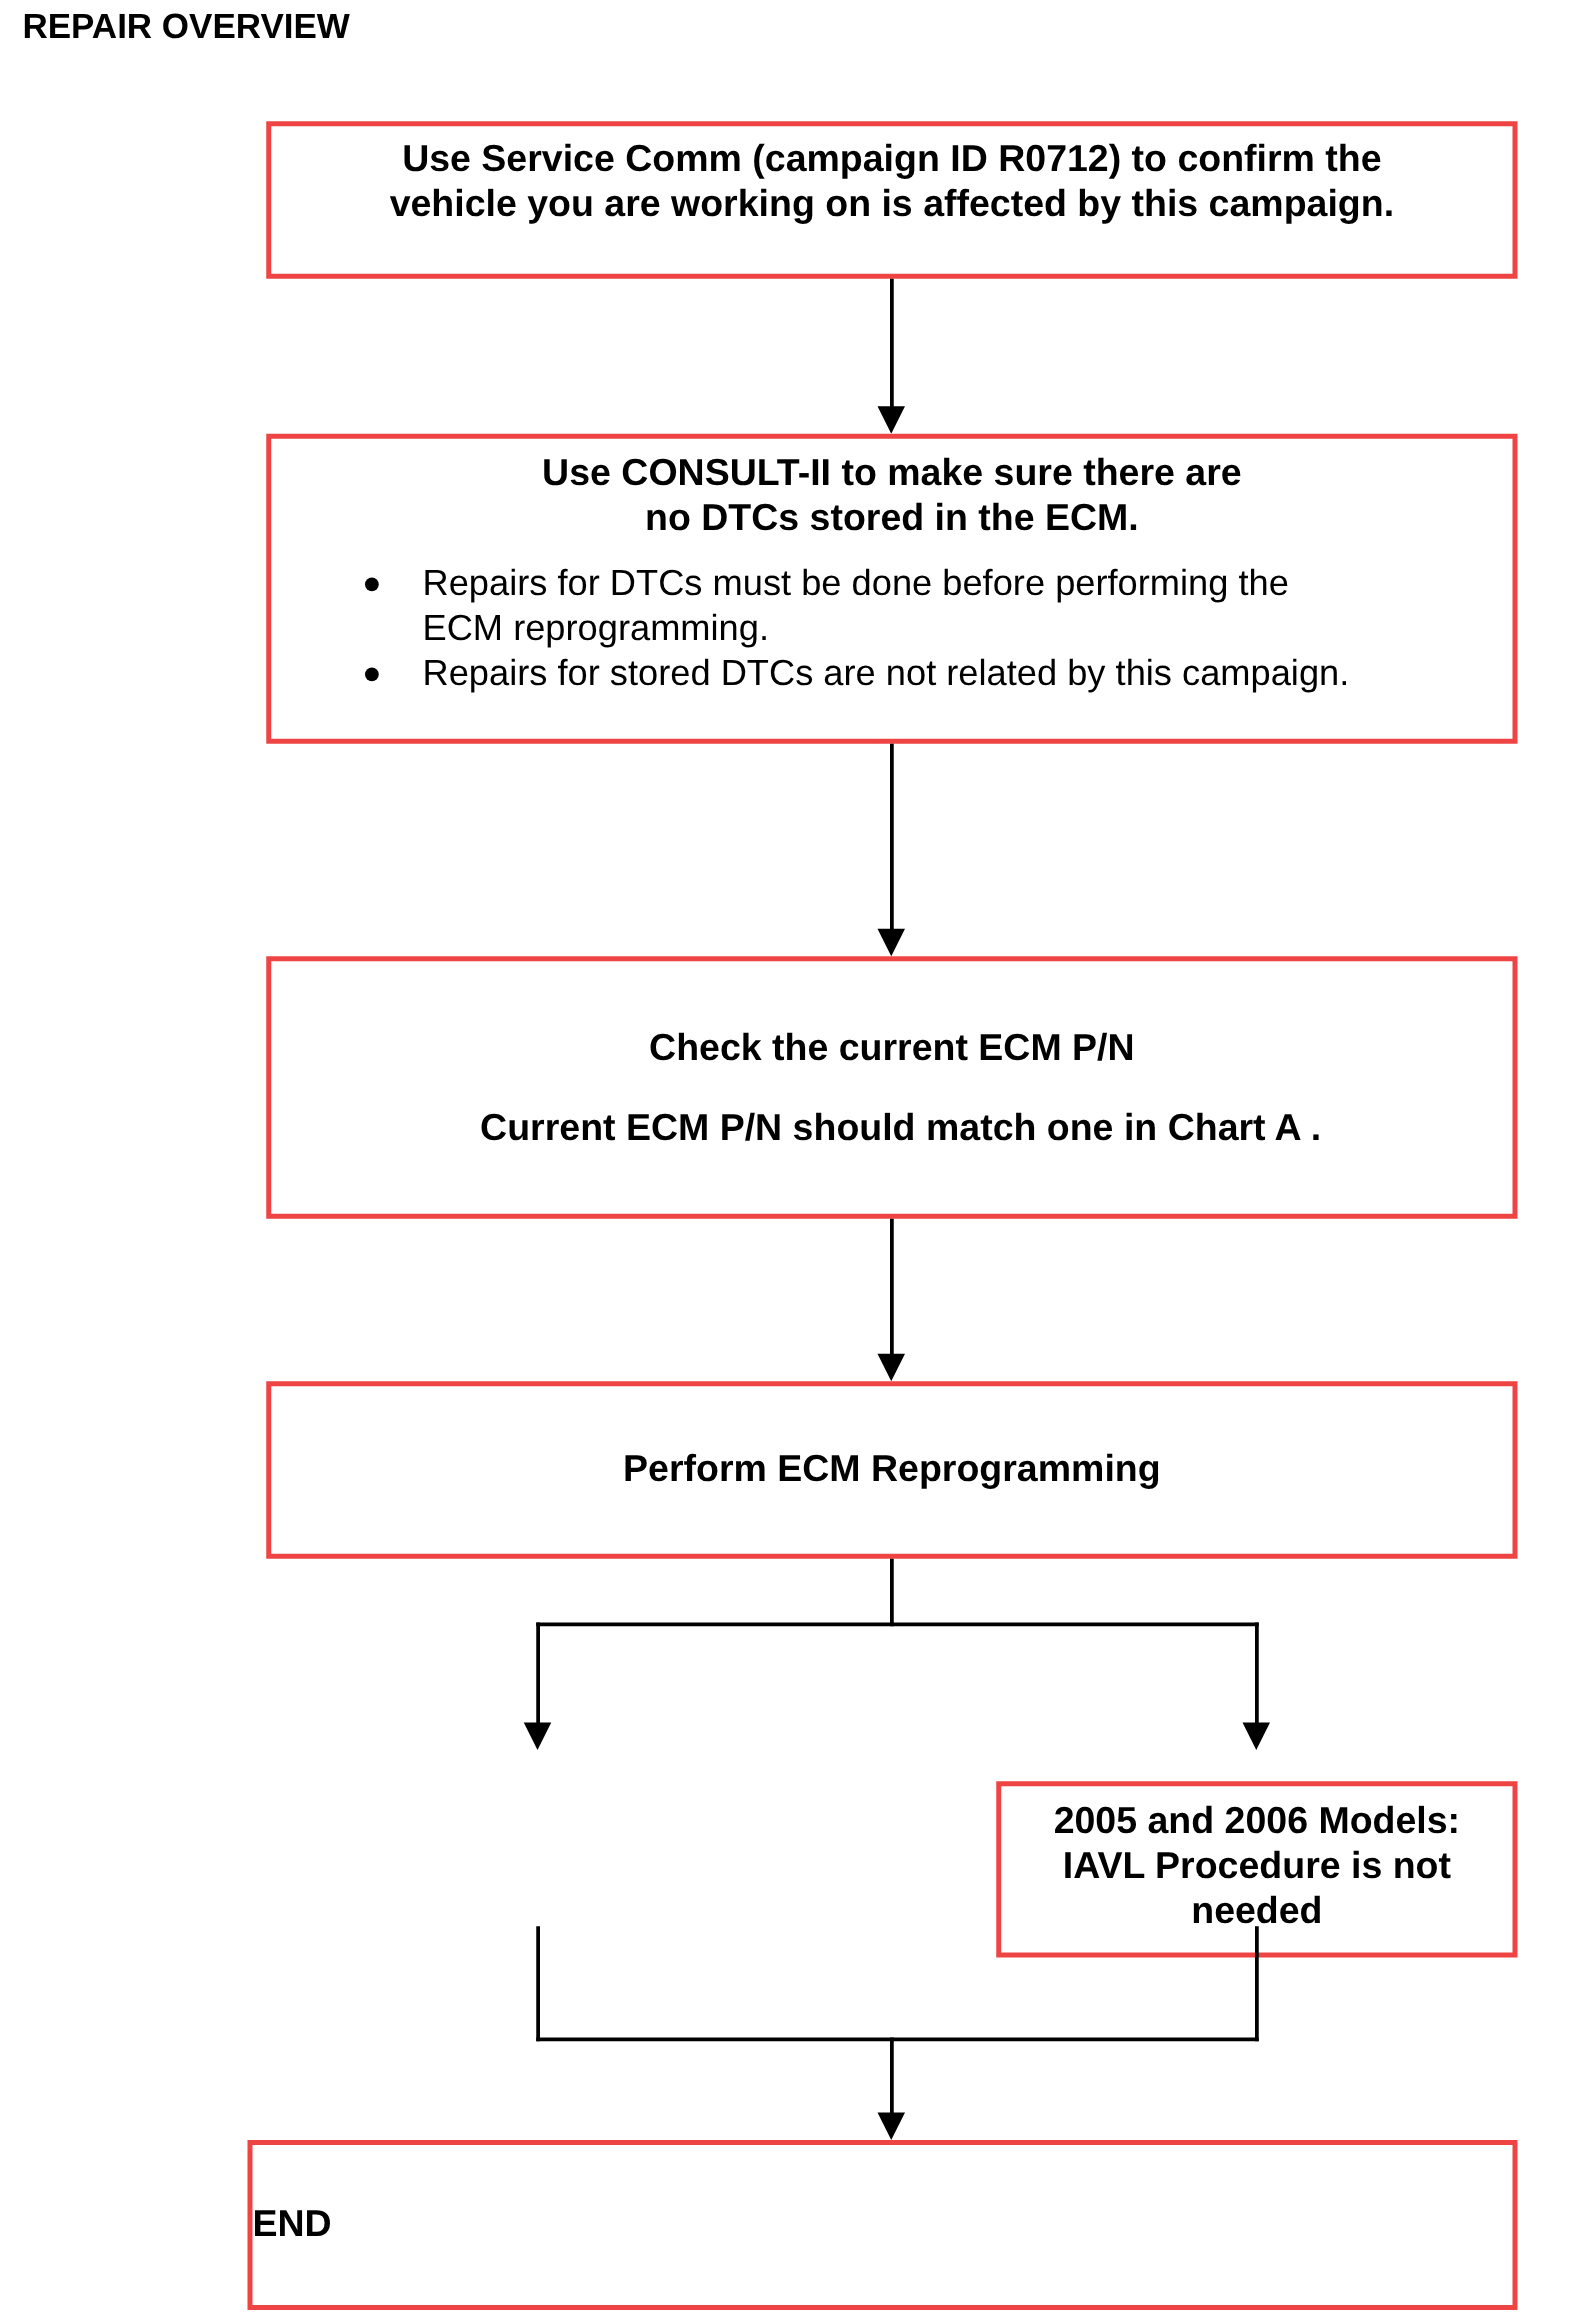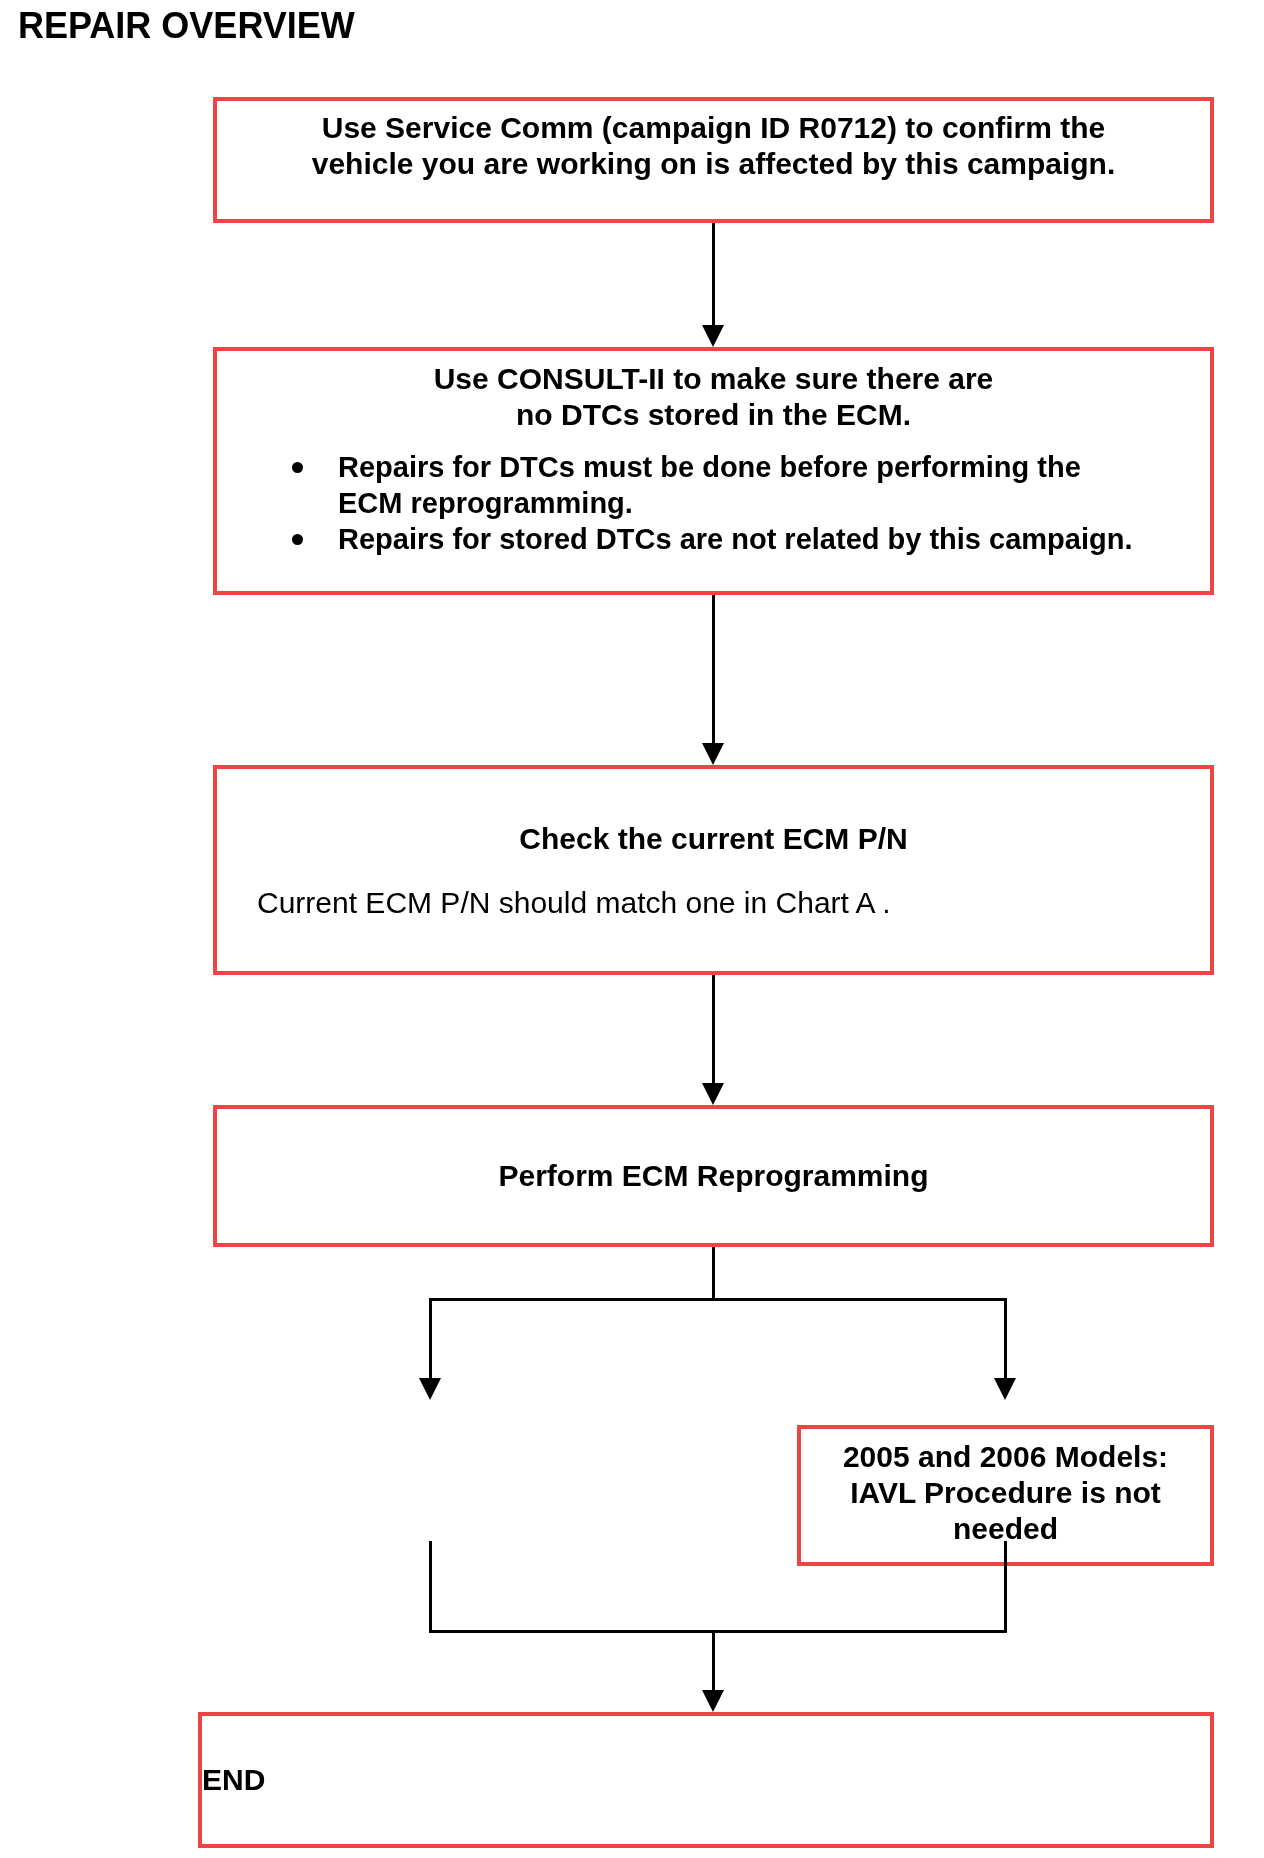--- a/index.html
+++ b/index.html
@@ -13,21 +13,21 @@
     height: 1858px;
     background: #ffffff;
     color: #000000;
     font-family: "Liberation Sans", sans-serif;
     overflow: hidden;
   }
   .title {
     position: absolute;
     left: 18px;
     top: 5px;
-    font-size: 36px;
+    font-size: 28px;
     font-weight: bold;
     white-space: pre;
   }
   .box {
     position: absolute;
     box-sizing: border-box;
     border: 4px solid #ef4444;
     background: #ffffff;
     font-size: 30px;
     line-height: 36px;
@@ -53,41 +53,41 @@
   #box-step1 { left: 213px; top: 97px; width: 1001px; height: 126px; }
   #box-step1 .txt { margin-top: 9px; }
   
   #box-step2 { left: 213px; top: 347px; width: 1001px; height: 248px; }
   #box-step2 .heading { margin-top: 10px; }
   .bullet-list {
     margin-top: 16px;
     padding-left: 75px;
     padding-right: 12px;
     text-align: left;
-    font-weight: bold;
+    font-weight: normal;
     font-size: 29px;
   }
   .bullet-row { display: flex; align-items: flex-start; }
   .bullet-dot {
     flex: 0 0 11px;
     width: 11px;
     height: 11px;
     border-radius: 50%;
     background: #000000;
     margin-top: 13px;
   }
   .bullet-text { margin-left: 35px; }
   
   #box-step3 { left: 213px; top: 765px; width: 1001px; height: 210px; }
   #box-step3 .heading { margin-top: 52px; }
   #box-step3 .body {
     margin-top: 28px;
-    text-align: left;
-    padding-left: 40px;
-    font-weight: normal;
+    text-align: center;
+    padding-left: 14px;
+    font-weight: bold;
   }
   
   #box-step4 {
     left: 213px; top: 1105px; width: 1001px; height: 142px;
     display: flex; align-items: center; justify-content: center;
   }
   
   #box-branch-left { left: 213px; top: 1400px; width: 434px; height: 141px; padding-top: 10px; }
   #box-branch-right { left: 797px; top: 1400px; width: 417px; height: 141px; padding-top: 10px; margin-top: 25px; }
   

